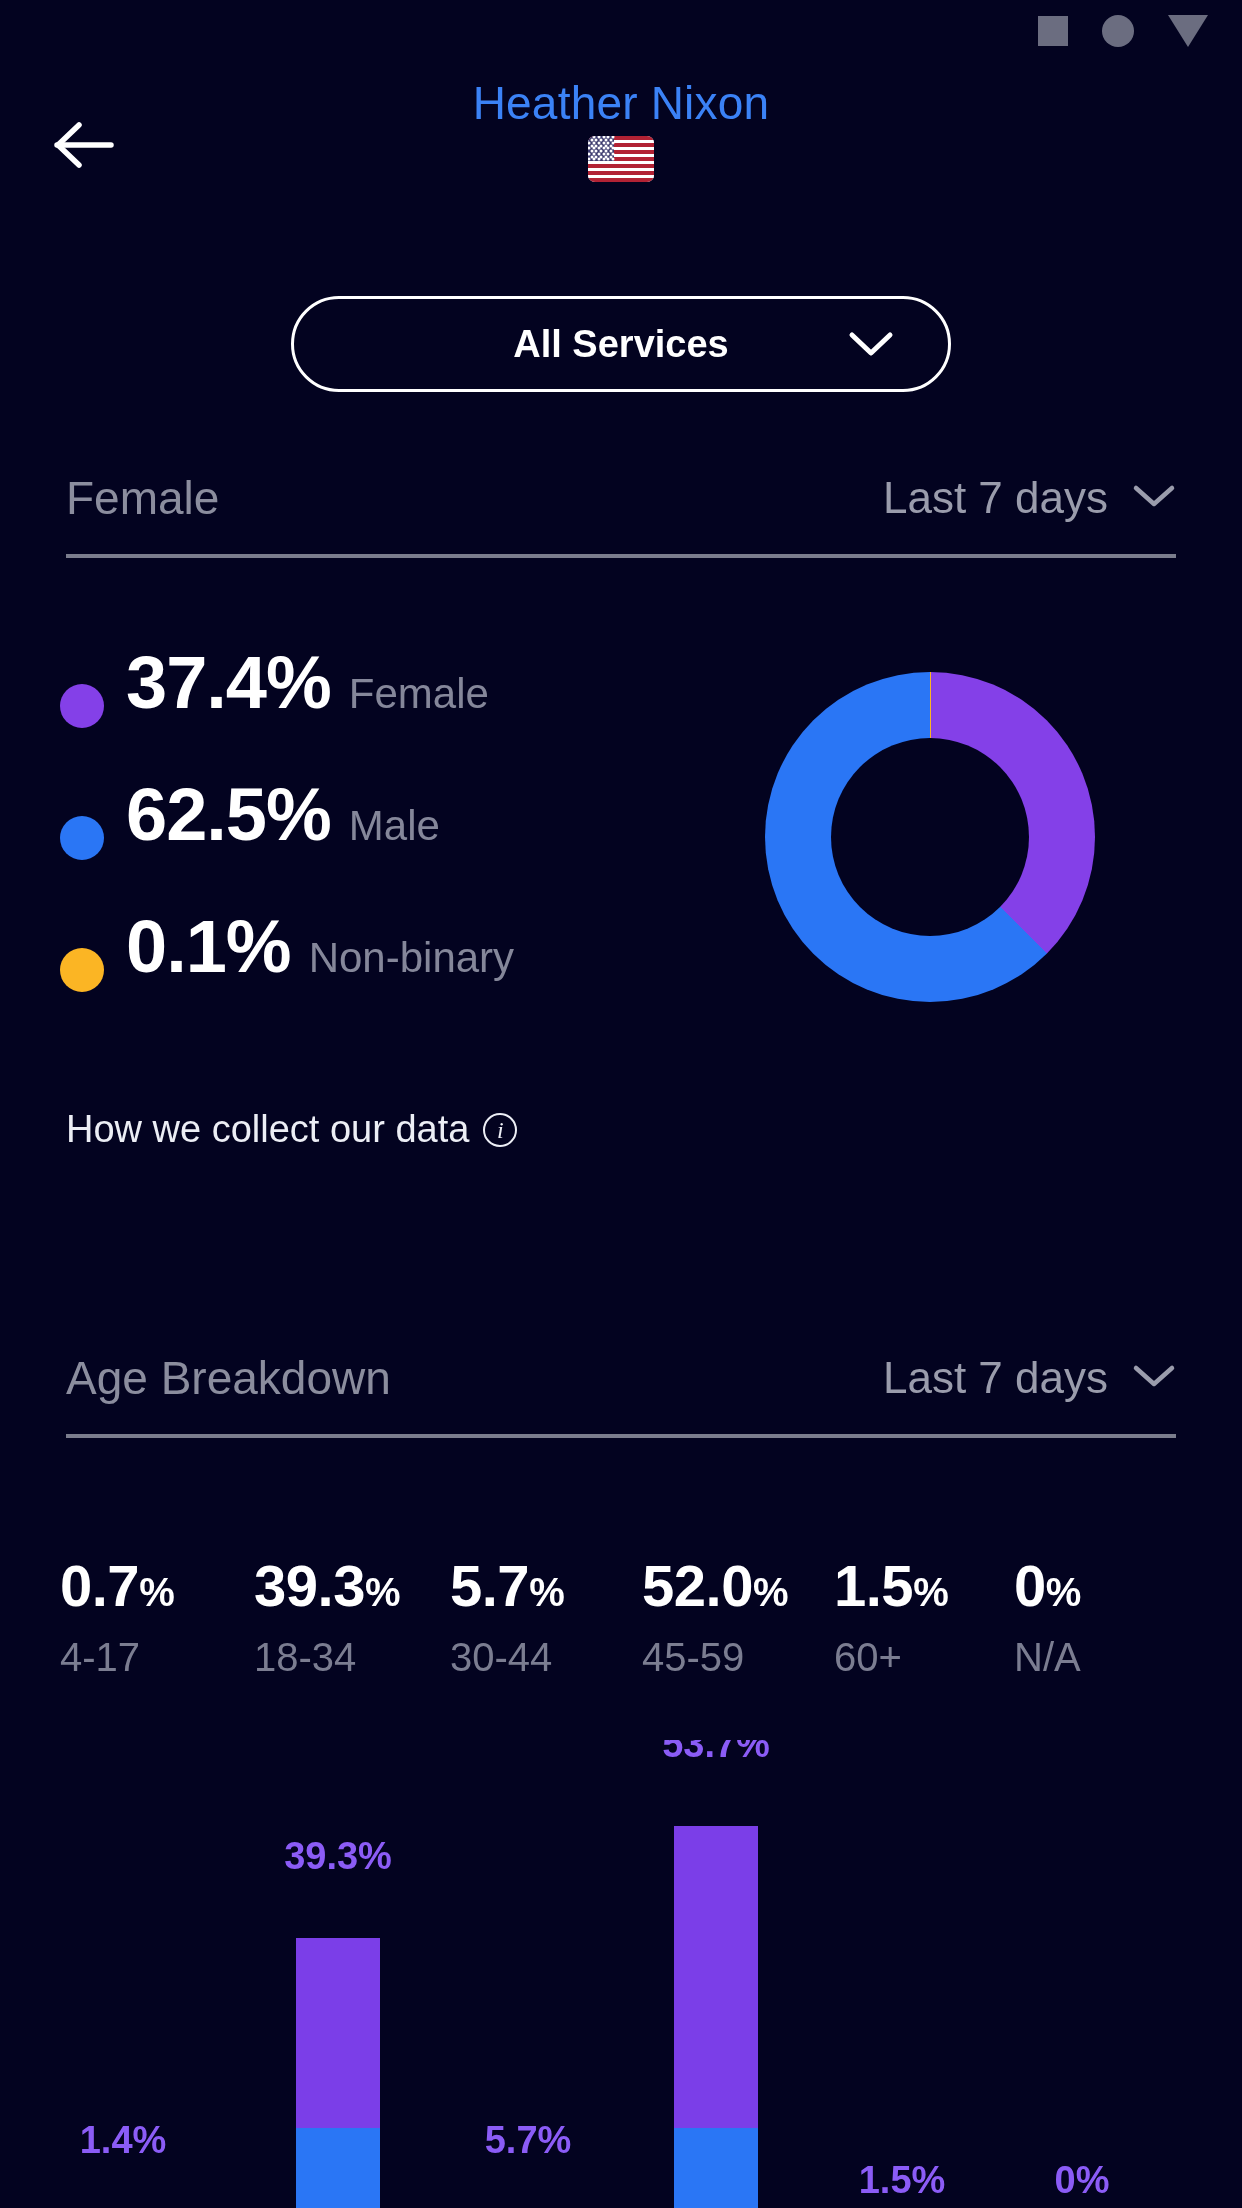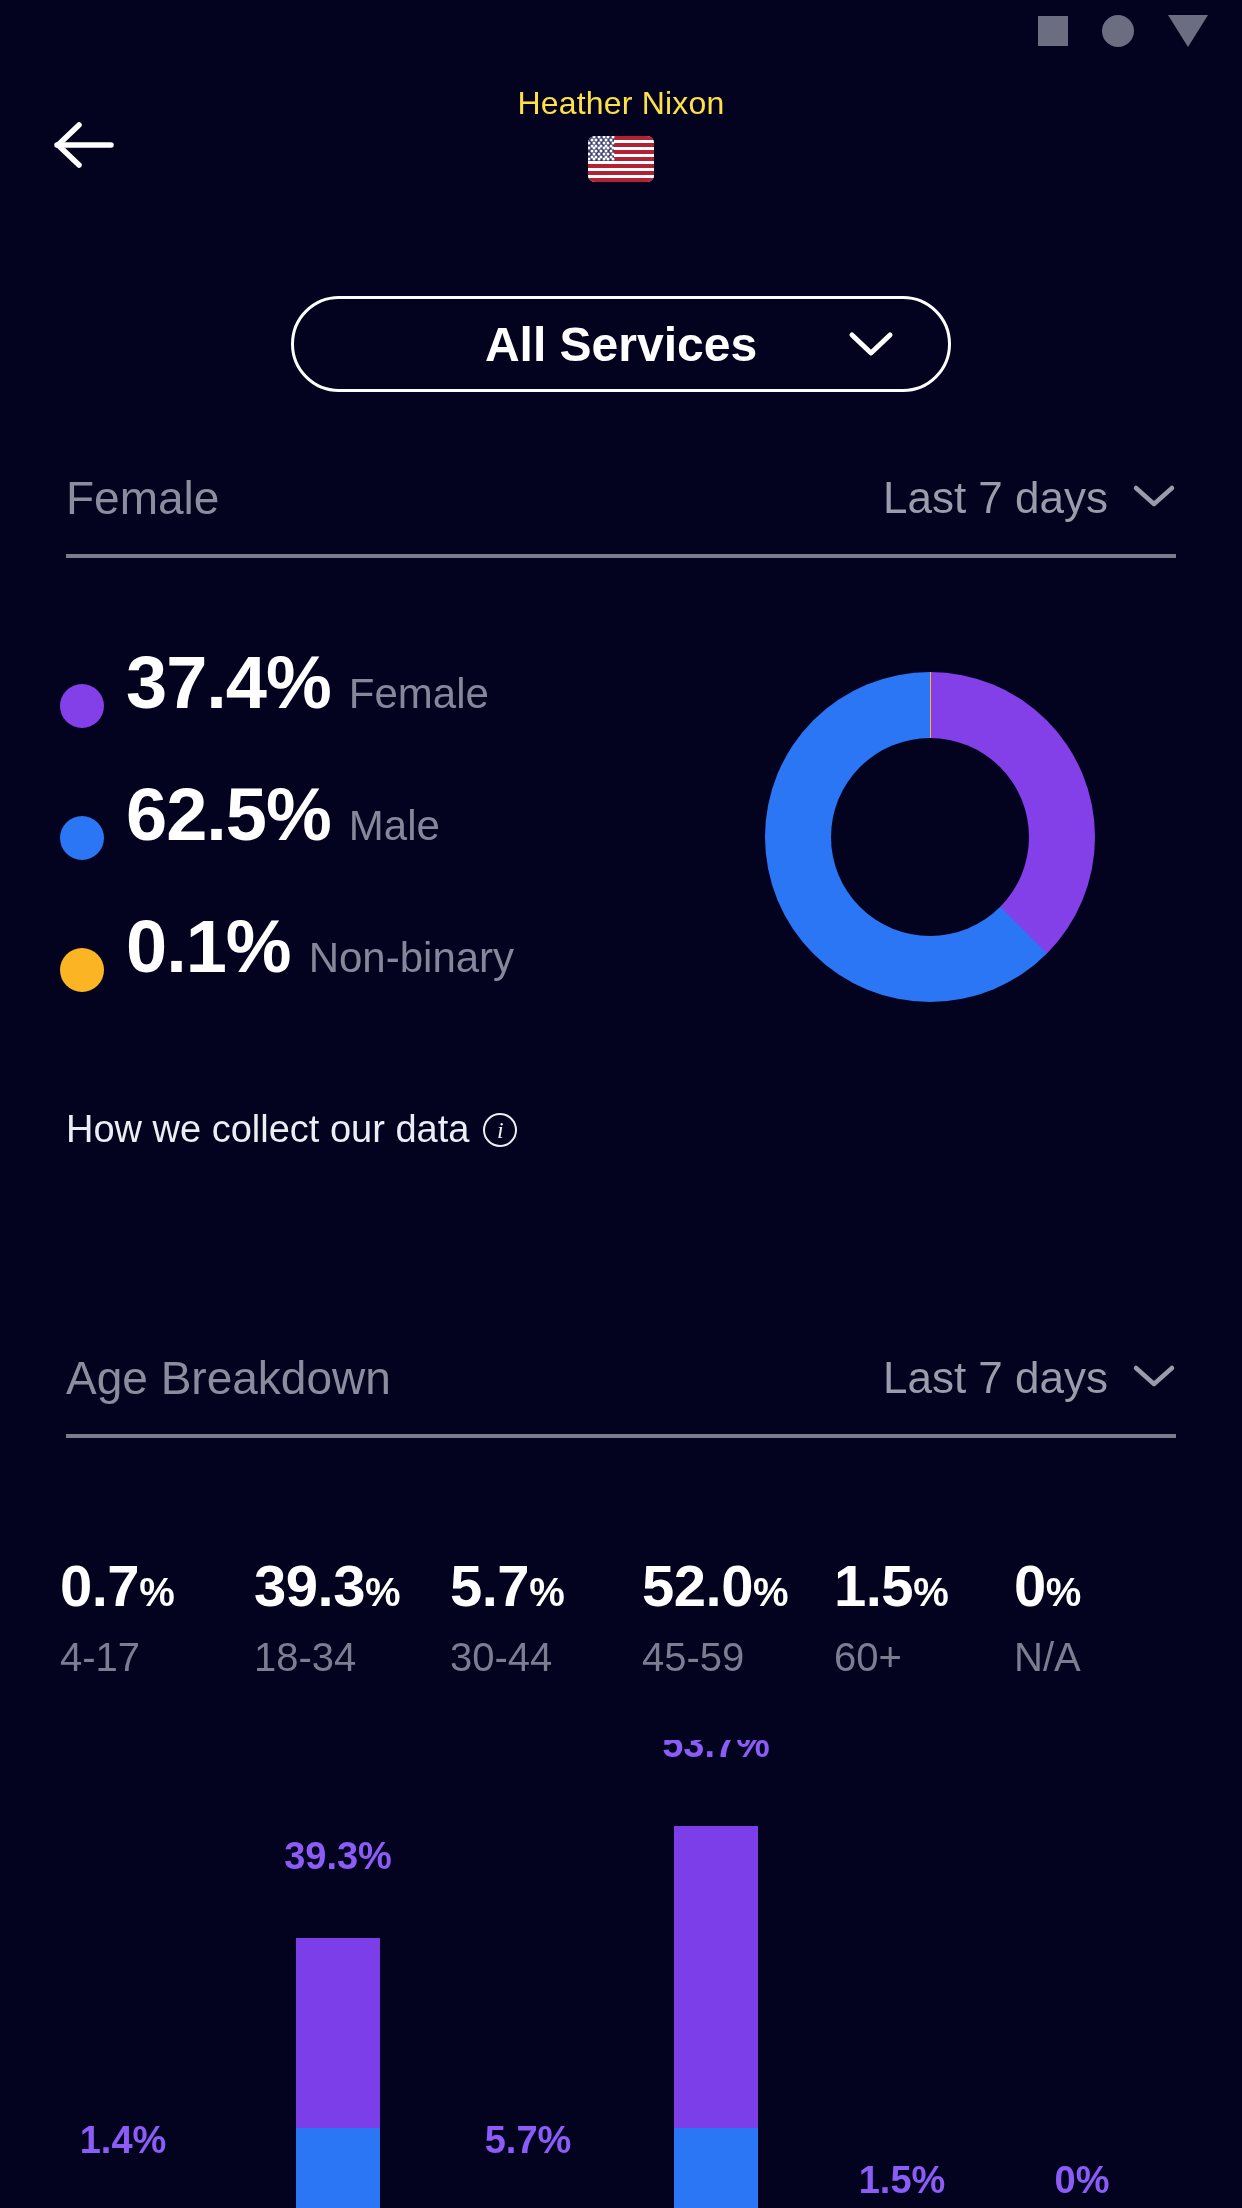--- a/index.html
+++ b/index.html
@@ -39,21 +39,21 @@
     position:absolute; left:44px; top:34px;
     width:80px; height:70px;
     display:flex; align-items:center; justify-content:center;
     cursor:pointer;
   }
   .title-wrap{
     position:absolute; left:0; right:0; top:0;
     display:flex; flex-direction:column; align-items:center;
   }
   .user-name{
-    font-size:32px; color:#fde047; font-weight:400; letter-spacing:0.2px;
+    font-size:46px; color:#3b82f6; font-weight:400; letter-spacing:0.2px;
     line-height:54px;
   }
   .country-row{
     display:flex; align-items:center; gap:20px; margin-top:6px;
   }
   .country-name{
     font-size:48px; font-weight:bold; color:#ffffff; letter-spacing:0.5px;
   }
   .flag{
     width:66px; height:46px; border-radius:7px; overflow:hidden;
@@ -76,21 +76,21 @@
 
   
   .services-pill{
     position:absolute; top:296px; left:291px;
     width:660px; height:96px;
     border:3px solid #ffffff; border-radius:48px;
     display:flex; align-items:center; justify-content:center;
     cursor:pointer;
   }
   .services-label{
-    font-size:48px; font-weight:bold; color:#ffffff;
+    font-size:38px; font-weight:bold; color:#ffffff;
   }
   .services-caret{
     position:absolute; right:54px; top:50%; transform:translateY(-50%);
     display:flex; align-items:center;
   }
 
   
   .section-head{
     position:absolute; left:66px; width:1110px;
   }

